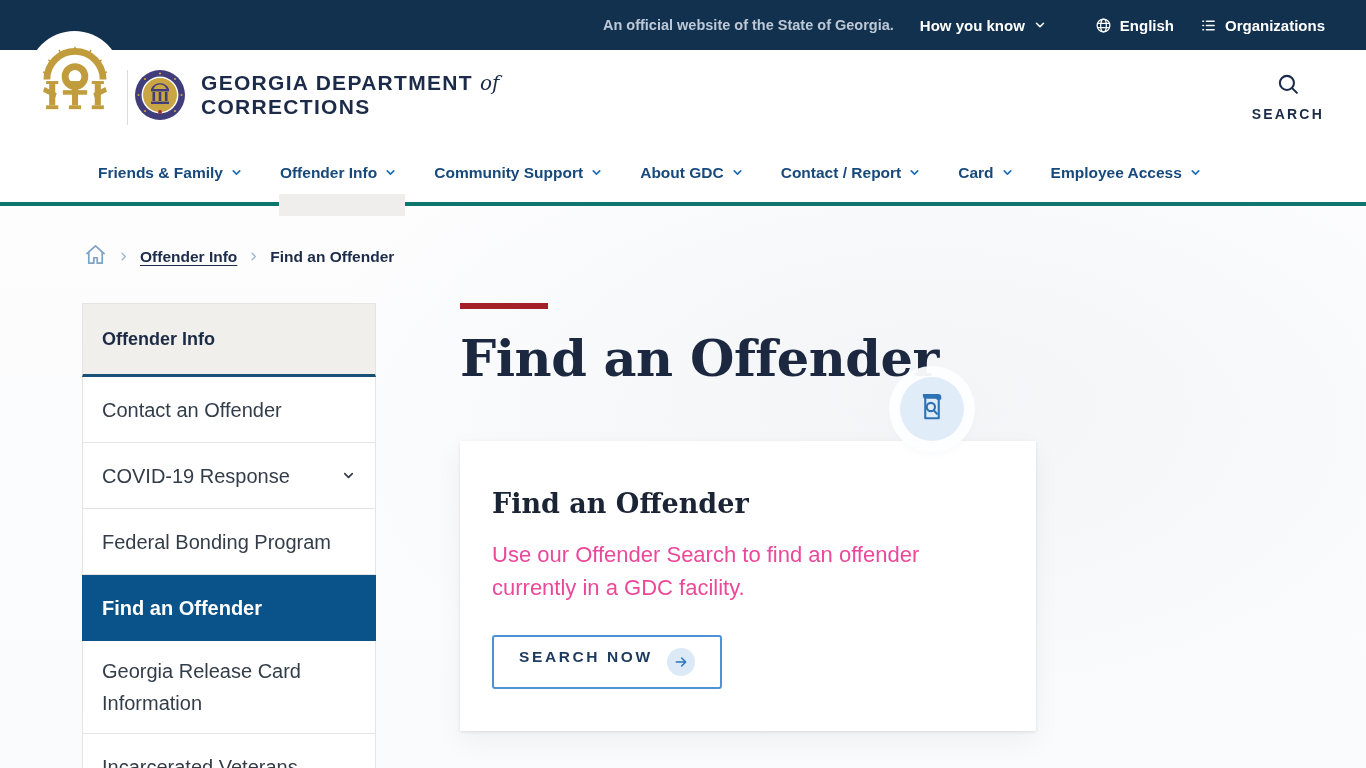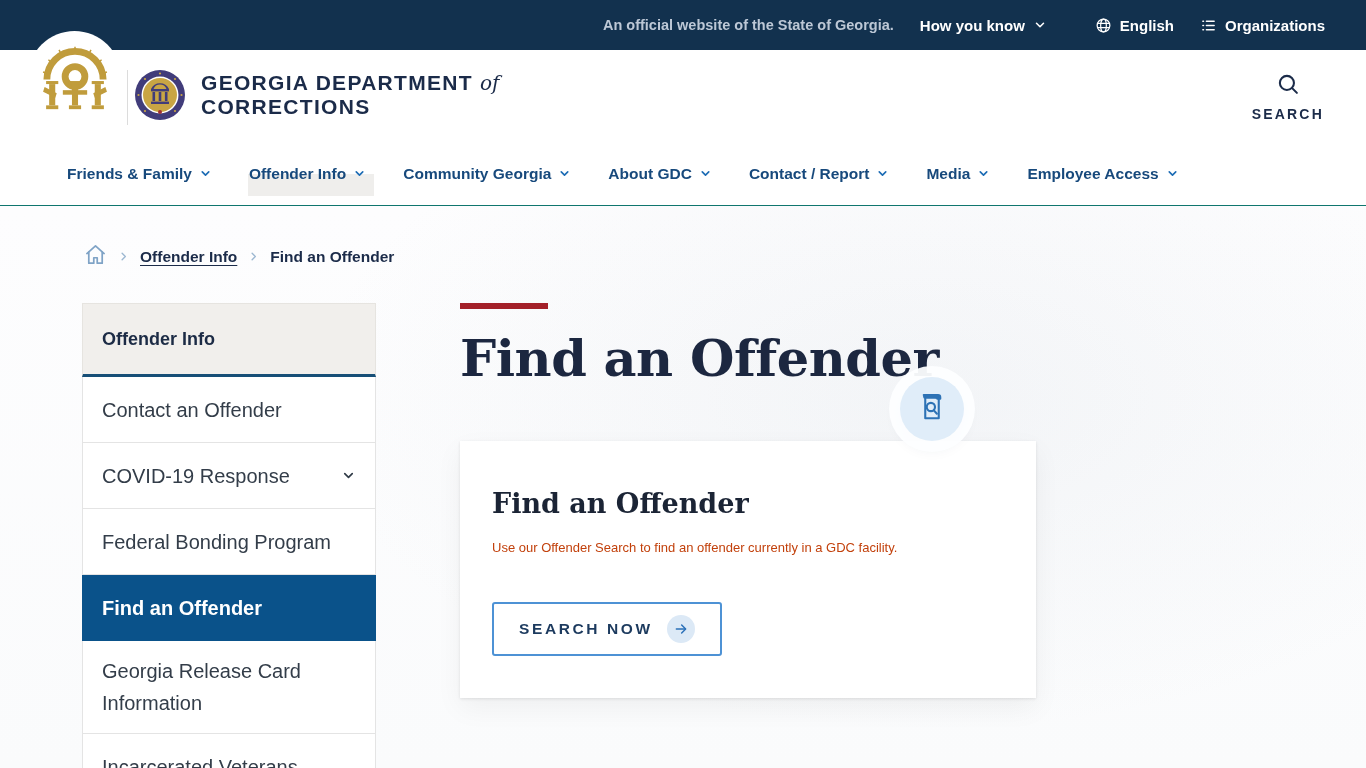--- a/index.html
+++ b/index.html
@@ -26,22 +26,22 @@
   .seal-divider{position:absolute;left:127px;top:20px;width:1px;height:55px;background:#dcdcdc;}
   .dept-seal{position:absolute;left:134px;top:19px;width:52px;height:52px;}
   .agency{position:absolute;left:201px;top:21px;color:#1b2b49;}
   .agency .l1,.agency .l2{font-size:21px;font-weight:700;letter-spacing:1.3px;line-height:24px;}
   .agency .ofw{font-family:"DejaVu Serif",serif;font-style:italic;font-weight:500;font-size:20px;letter-spacing:0;text-transform:none;text-align:right;}
   .search-box{position:absolute;right:42px;top:21px;text-align:center;color:#1b2b49;cursor:pointer;}
   .search-box .lbl{font-size:14px;font-weight:700;letter-spacing:2.2px;margin-top:5px;}
   
   .navbar{
     position:absolute;top:143px;left:0;right:0;height:63px;background:#fff;
-    border-bottom:1px solid #0f766e;display:flex;
-    padding-left:67px;gap:37px;box-sizing:border-box;z-index:1;
+    border-bottom:4px solid #0f766e;display:flex;align-items:center;
+    padding-left:98px;gap:37px;box-sizing:border-box;z-index:1;
   }
   .nav-item{
     color:#17497c;font-size:15.5px;font-weight:700;display:flex;align-items:center;gap:7px;
     cursor:pointer;position:relative;white-space:nowrap;
   }
   .nav-item .chev{margin-top:2px;}
   .nav-item.active .tabwash{
     position:absolute;left:-1px;top:31px;width:calc(100% + 9px);height:22px;background:#efeeec;z-index:-1;
   }
   
@@ -77,23 +77,23 @@
   .page-title{
     font-family:"DejaVu Serif",serif;font-size:51px;font-weight:700;color:#1c2740;
     margin:16px 0 0;letter-spacing:-0.5px;line-height:1.3;
   }
   .card{
     margin-top:50px;background:#fff;position:relative;
     box-shadow:0 1px 3px rgba(0,0,0,0.10),0 10px 26px rgba(0,0,0,0.05);
     padding:47px 32px 42px;box-sizing:border-box;min-height:245px;
   }
   .card-title{font-family:"DejaVu Serif",serif;font-size:27px;font-weight:700;color:#1b2435;margin:0 0 19px;}
-  .card-body{font-size:13px;line-height:1.5;color:#c2410c;margin:0 0 44px;max-width:500px;}
+  .card-body{font-size:22px;line-height:1.5;color:#ec4899;margin:0 0 31px;max-width:500px;}
   .search-now-btn{
-    display:inline-flex;align-items:center;gap:14px;background:#fff;
+    display:inline-flex;gap:14px;background:#fff;
     border:2px solid #4d92d5;border-radius:3px;padding:11px 25px;cursor:pointer;
     color:#1c3a5e;font-family:"Liberation Sans",sans-serif;
     font-size:15.5px;font-weight:600;letter-spacing:2.6px;
   }
   .arrow-circle{width:28px;height:28px;border-radius:50%;background:#dce9f6;
     display:flex;align-items:center;justify-content:center;}
   .badge{
     position:absolute;left:440px;top:74px;width:64px;height:64px;border-radius:50%;
     background:#e0edf9;display:flex;align-items:center;justify-content:center;z-index:2;
     box-shadow:0 0 0 11px rgba(253,254,255,0.95),0 6px 16px rgba(30,60,90,0.10);
@@ -206,39 +206,39 @@
         </svg></span>
   </div>
   <div class="nav-item active">
     <span class="tabwash"></span>
     <span>Offender Info</span>
     <span class="chev"><svg width="13" height="13" viewBox="0 0 24 24" fill="none" stroke="#1d6cb5" stroke-width="3" stroke-linecap="round" stroke-linejoin="round">
           <path d="M6 9l6 6 6-6"></path>
         </svg></span>
   </div>
   <div class="nav-item">
-    <span>Community Georgia</span>
+    <span>Community Support</span>
     <span class="chev"><svg width="13" height="13" viewBox="0 0 24 24" fill="none" stroke="#1d6cb5" stroke-width="3" stroke-linecap="round" stroke-linejoin="round">
           <path d="M6 9l6 6 6-6"></path>
         </svg></span>
   </div>
   <div class="nav-item">
     <span>About GDC</span>
     <span class="chev"><svg width="13" height="13" viewBox="0 0 24 24" fill="none" stroke="#1d6cb5" stroke-width="3" stroke-linecap="round" stroke-linejoin="round">
           <path d="M6 9l6 6 6-6"></path>
         </svg></span>
   </div>
   <div class="nav-item">
     <span>Contact / Report</span>
     <span class="chev"><svg width="13" height="13" viewBox="0 0 24 24" fill="none" stroke="#1d6cb5" stroke-width="3" stroke-linecap="round" stroke-linejoin="round">
           <path d="M6 9l6 6 6-6"></path>
         </svg></span>
   </div>
   <div class="nav-item">
-    <span>Media</span>
+    <span>Card</span>
     <span class="chev"><svg width="13" height="13" viewBox="0 0 24 24" fill="none" stroke="#1d6cb5" stroke-width="3" stroke-linecap="round" stroke-linejoin="round">
           <path d="M6 9l6 6 6-6"></path>
         </svg></span>
   </div>
   <div class="nav-item">
     <span>Employee Access</span>
     <span class="chev"><svg width="13" height="13" viewBox="0 0 24 24" fill="none" stroke="#1d6cb5" stroke-width="3" stroke-linecap="round" stroke-linejoin="round">
           <path d="M6 9l6 6 6-6"></path>
         </svg></span>
   </div>

